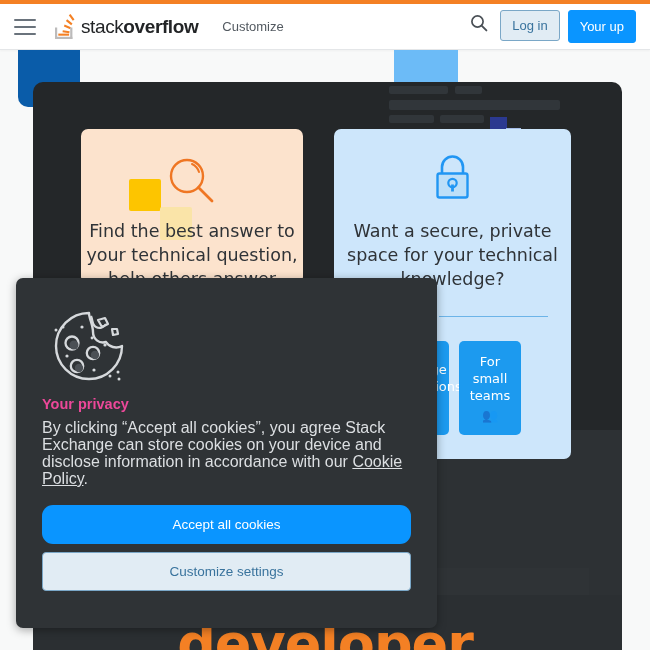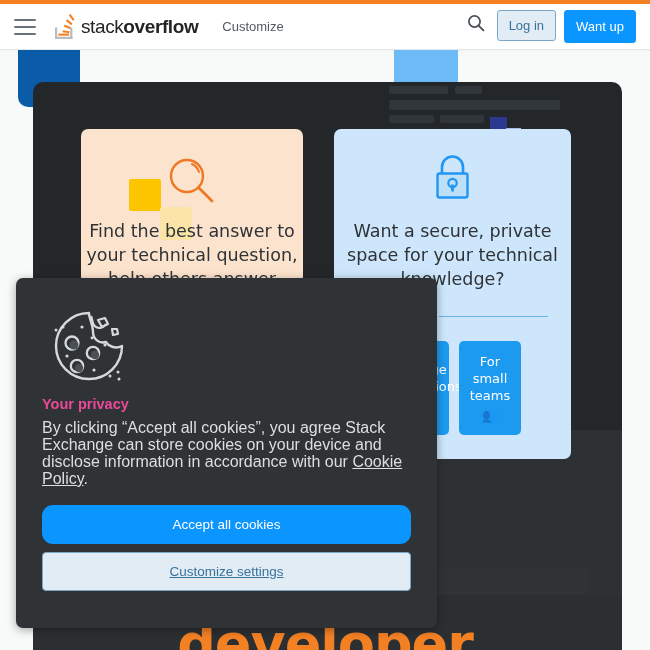--- a/index.html
+++ b/index.html
@@ -144,21 +144,20 @@
   .cookie-body a { color: #dcdfe2; text-decoration: underline; cursor: pointer; }
   .btn-accept {
     display: block; width: 100%; height: 39px; background: #0a95ff; color: #fff;
     border: none; border-radius: 11px; font-size: 13.5px; cursor: pointer;
     font-family: "Liberation Sans", sans-serif; margin-bottom: 8px;
   }
   .btn-customize {
     display: block; width: 100%; height: 39px; background: #e1ecf4; color: #39739d;
     border: 1px solid #7aa7c7; border-radius: 4px; font-size: 13.5px; cursor: pointer;
     font-family: "Liberation Sans", sans-serif;
-    text-decoration: underline;
   }
 </style>
 </head>
 <body>
 
 <div id="root">
 
   <div class="top-bar"></div>
 
   <div class="navbar">
@@ -189,21 +188,21 @@
     <div class="nav-link">Customize</div>
 
     <div class="nav-right">
       <div class="search-ico">
         <svg width="18" height="18" viewBox="0 0 18 18">
           <circle cx="7.5" cy="7.5" r="5.6" fill="none" stroke="#4a5056" stroke-width="1.7"></circle>
           <line x1="11.6" y1="11.6" x2="16.4" y2="16.4" stroke="#4a5056" stroke-width="1.9" stroke-linecap="round"></line>
         </svg>
       </div>
       <button class="btn-login">Log in</button>
-      <button class="btn-signup">Want up</button>
+      <button class="btn-signup">Your up</button>
     </div>
   </div>
 
   <div class="sq sq-blue-dark-left"></div>
   <div class="sq sq-blue-light-top"></div>
 
   <div class="dark-panel"></div>
   <div class="dark-panel-lower"></div>
   <div class="dark-band2"></div>
   <div class="dark-band"></div>

